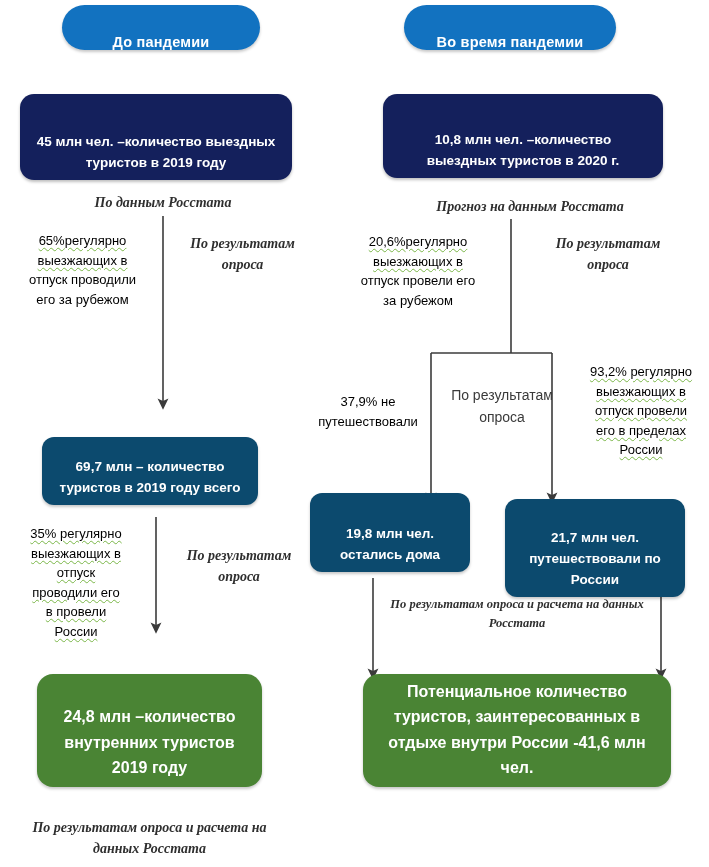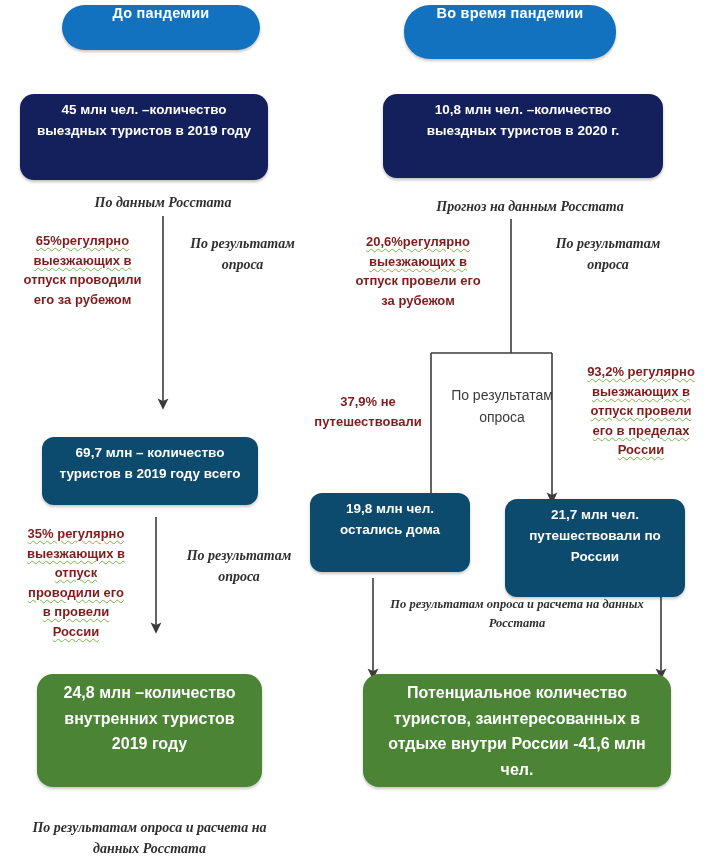--- a/index.html
+++ b/index.html
@@ -18,21 +18,21 @@
     height: 867px;
     background: #ffffff;
     overflow: hidden;
   }
 
   
   .node {
     position: absolute;
     box-sizing: border-box;
     display: flex;
-    align-items: flex-start;
+    align-items: flex-end;
     justify-content: center;
     text-align: center;
   }
 
   
   .pill {
     background: #1272c0;
     border-radius: 26px;
     color: #ffffff;
     font-weight: bold;
@@ -87,22 +87,22 @@
     line-height: 1.5;
   }
   .caption.italic {
     font-style: italic;
     font-weight: bold;
     color: #2f2f2f;
     font-family: "Liberation Serif", "DejaVu Serif", serif;
     font-size: 14px;
   }
   .caption.bold {
-    font-weight: bold;
-    color: #7f1d1d;
+    font-weight: normal;
+    color: #000000;
   }
   .caption.small-italic {
     font-style: italic;
     font-weight: bold;
     color: #2f2f2f;
     font-family: "Liberation Serif", "DejaVu Serif", serif;
     font-size: 12.5px;
     line-height: 1.5;
   }
   .caption.upright {
@@ -155,21 +155,21 @@
     <line x1="552" y1="353" x2="552" y2="498" stroke="#3b3b3b" stroke-width="1.6" marker-end="url(#arrowhead)"></line>
 
     <line x1="373" y1="578" x2="373" y2="674" stroke="#3b3b3b" stroke-width="1.6" marker-end="url(#arrowhead)"></line>
     <line x1="661" y1="578" x2="661" y2="674" stroke="#3b3b3b" stroke-width="1.6" marker-end="url(#arrowhead)"></line>
   </svg>
 
   <div class="node pill" style="left:62px; top:5px; width:198px; height:45px;">
     <span>До пандемии</span>
   </div>
 
-  <div class="node navy" style="left:20px; top:94px; width:248px; height:86px;">
+  <div class="node navy" style="left:20px; top:94px; width:272px; height:86px;">
     <span>45 млн чел. –количество выездных туристов в 2019 году</span>
   </div>
 
   <div class="caption italic" style="left:38px; top:192px; width:250px;">
     <span>По данным Росстата</span>
   </div>
 
   <div class="caption bold" style="left:10px; top:231px; width:145px;">
     <span class="squiggle">65%</span><span class="squiggle">регулярно</span><br>
     <span class="squiggle">выезжающих в</span><br>
@@ -199,21 +199,21 @@
   </div>
 
   <div class="node green" style="left:37px; top:674px; width:225px; height:113px;">
     <span>24,8 млн –количество внутренних туристов 2019 году</span>
   </div>
 
   <div class="caption italic" style="left:22px; top:817px; width:255px;">
     <span>По результатам опроса и расчета на данных Росстата</span>
   </div>
 
-  <div class="node pill" style="left:404px; top:5px; width:212px; height:54px;">
+  <div class="node pill" style="left:404px; top:5px; width:212px; height:45px;">
     <span>Во время пандемии</span>
   </div>
 
   <div class="node navy" style="left:383px; top:94px; width:280px; height:84px;">
     <span>10,8 млн чел. –количество выездных туристов в 2020 г.</span>
   </div>
 
   <div class="caption italic" style="left:400px; top:196px; width:260px;">
     <span>Прогноз на данным Росстата</span>
   </div>

